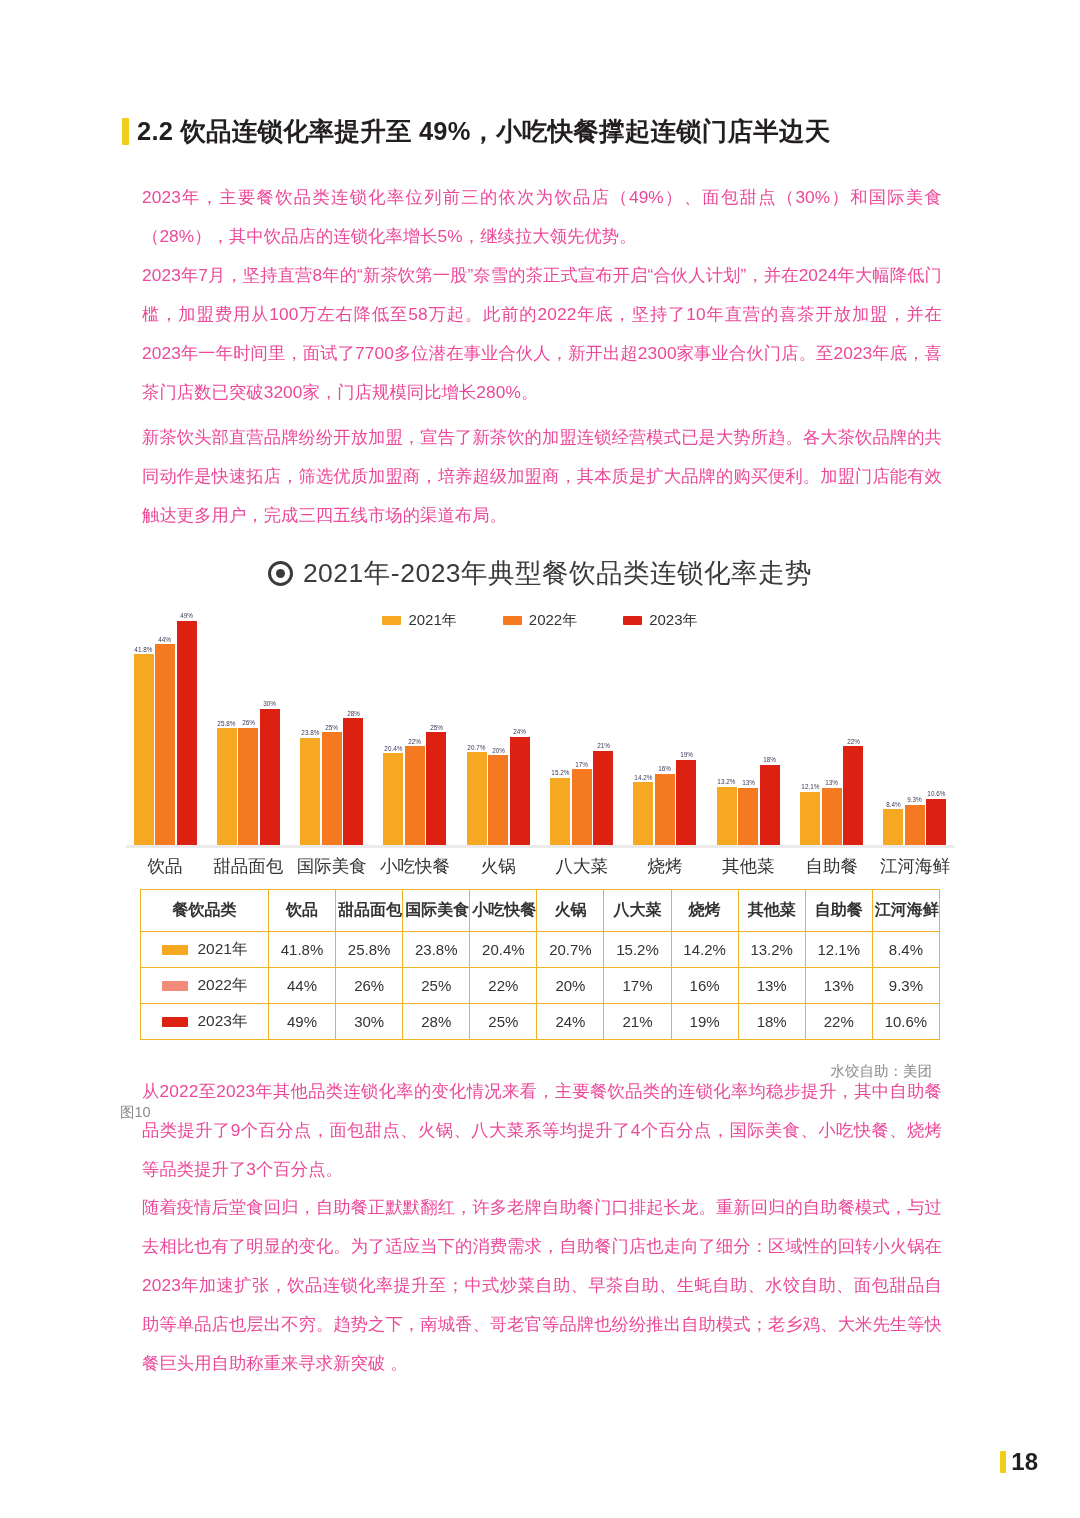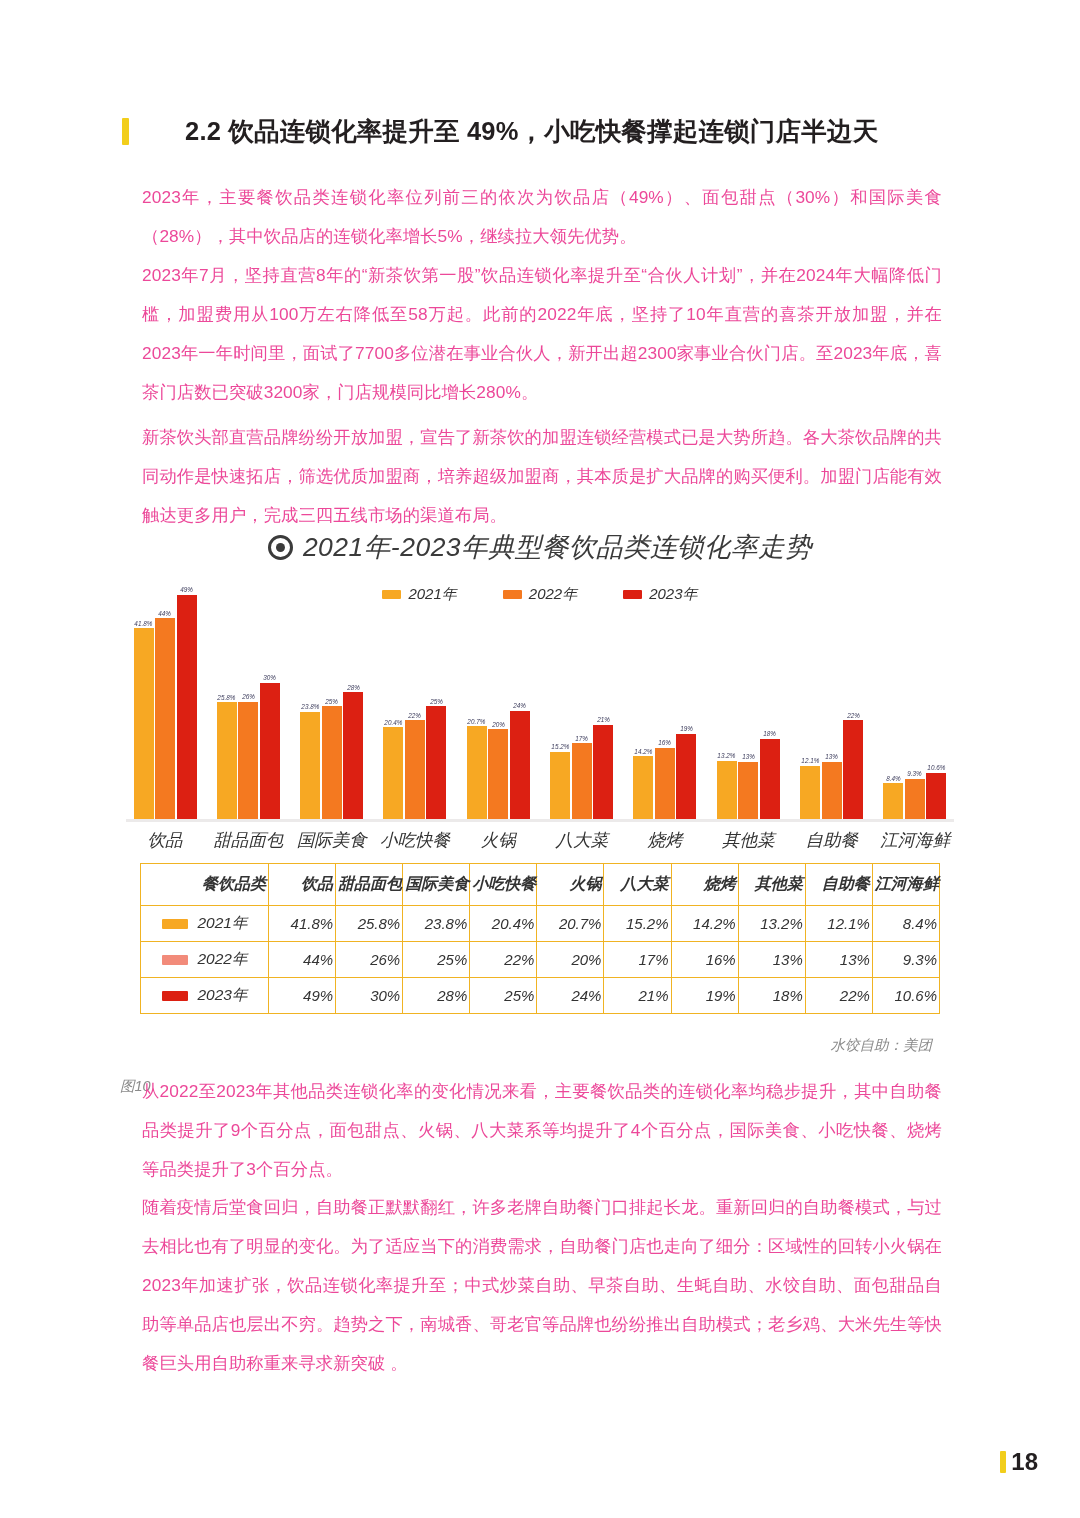--- a/index.html
+++ b/index.html
@@ -17,21 +17,20 @@
     overflow: hidden;
   }
 
   
   .heading {
     position: absolute;
     left: 122px;
     top: 114px;
     display: flex;
     align-items: center;
-    gap: 48px;
   }
   .heading-bar {
     width: 7px;
     height: 27px;
     background: #F2CE1B;
     border-radius: 1px;
     margin-right: 8px;
     flex: 0 0 auto;
   }
   .heading-text {
@@ -57,23 +56,22 @@
   #para1 { top: 178px; }
   #para2 { top: 256px; }
   #para3 { top: 418px; }
   #para4 { top: 1072px; }
   #para5 { top: 1188px; }
 
   
   .chart-block {
     position: absolute;
     left: 120px;
-    top: 526px;
+    top: 552px;
     width: 840px;
-    font-style: italic;
   }
   .chart-title {
     display: flex;
     align-items: center;
     justify-content: center;
     gap: 10px;
     height: 42px;
   }
   .bullseye {
     width: 25px; height: 25px;
@@ -172,21 +170,21 @@
   
   table.data-table {
     margin-top: 5px;
     border-collapse: collapse;
     width: 800px;
     margin-left: 20px;
     table-layout: fixed;
   }
   table.data-table td, table.data-table th {
     border: 1.4px solid #F0B323;
-    text-align: right;
+    text-align: center;
     font-size: 15px;
     color: #333;
     padding: 7px 2px;
     font-weight: normal;
     white-space: nowrap;
   }
   table.data-table th:first-child, table.data-table td:first-child {
     width: 128px;
   }
   table.data-table th {
@@ -243,21 +241,21 @@
 <body>
 
 <div class="page">
 
   <div class="heading">
     <div class="heading-bar"></div>
     <div class="heading-text">2.2 饮品连锁化率提升至 49%，小吃快餐撑起连锁门店半边天</div>
   </div>
 
   <div class="para" id="para1">2023年，主要餐饮品类连锁化率位列前三的依次为饮品店（49%）、面包甜点（30%）和国际美食（28%），其中饮品店的连锁化率增长5%，继续拉大领先优势。</div>
-  <div class="para" id="para2">2023年7月，坚持直营8年的“新茶饮第一股”饮品连锁化率提升至“合伙人计划”，并在2024年大幅降低门槛，加盟费用从100万左右降低至58万起。此前的2022年底，坚持了10年直营的喜茶开放加盟，并在2023年一年时间里，面试了7700多位潜在事业合伙人，新开出超2300家事业合伙门店。至2023年底，喜茶门店数已突破3200家，门店规模同比增长280%。</div>
+  <div class="para" id="para2">2023年7月，坚持直营8年的“新茶饮第一股”奈雪的茶正式宣布开启“合伙人计划”，并在2024年大幅降低门槛，加盟费用从100万左右降低至58万起。此前的2022年底，坚持了10年直营的喜茶开放加盟，并在2023年一年时间里，面试了7700多位潜在事业合伙人，新开出超2300家事业合伙门店。至2023年底，喜茶门店数已突破3200家，门店规模同比增长280%。</div>
   <div class="para" id="para3">新茶饮头部直营品牌纷纷开放加盟，宣告了新茶饮的加盟连锁经营模式已是大势所趋。各大茶饮品牌的共同动作是快速拓店，筛选优质加盟商，培养超级加盟商，其本质是扩大品牌的购买便利。加盟门店能有效触达更多用户，完成三四五线市场的渠道布局。</div>
 
   <div class="chart-block">
 
     <div class="chart-title">
       <div class="bullseye"></div>
       <div class="chart-title-text">2021年-2023年典型餐饮品类连锁化率走势</div>
     </div>
 
     <div class="legend" id="legend">

